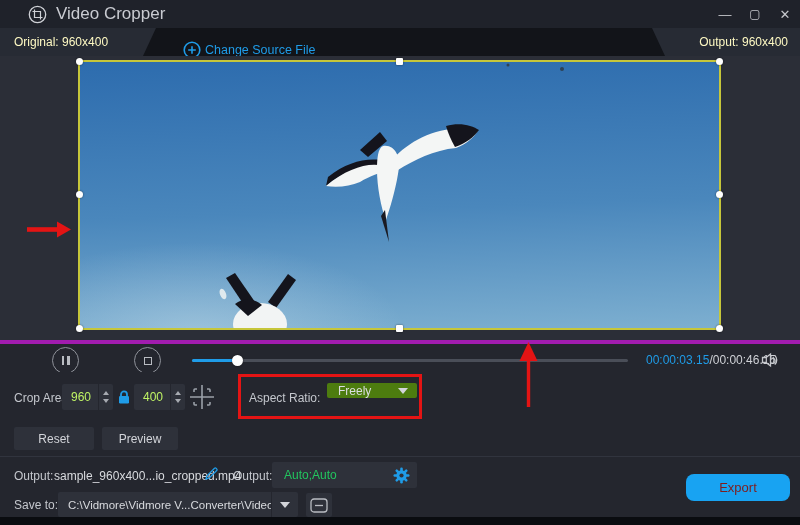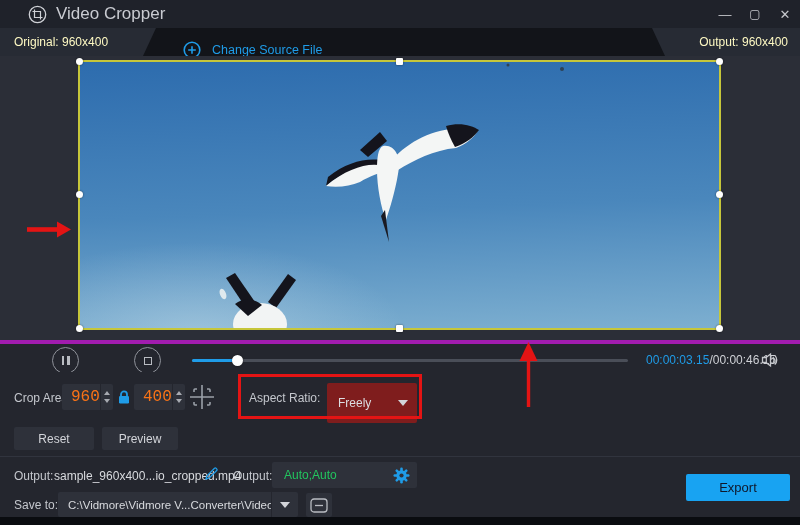--- a/index.html
+++ b/index.html
@@ -13,21 +13,21 @@
   .title { margin-left:9px; font-size:17px; color:#c9cbd1; }
   .win-controls { position:absolute; right:0; top:0; height:28px; display:flex; align-items:center; }
   .win-btn { width:30px; height:28px; display:flex; align-items:center; justify-content:center; color:#c5c7cc; font-size:13px; cursor:pointer; }
   .win-btn.max { font-size:12px; }
 
   
   .topbar { position:absolute; left:0; top:28px; width:100%; height:28px; background:#121419; }
   .tab { position:absolute; top:0; height:28px; background:#272b34; display:flex; align-items:center; font-size:12px; color:#fef9c3; }
   .tab-left { left:0; width:156px; padding-left:14px; clip-path:polygon(0 0,100% 0,calc(100% - 13px) 100%,0 100%); }
   .tab-right { right:0; width:148px; justify-content:flex-end; padding-right:12px; clip-path:polygon(0 0,100% 0,100% 100%,13px 100%); }
-  .change-source { position:absolute; left:183px; top:0; height:44px; display:flex; align-items:center; gap:11px; color:#1f9ce8; font-size:12.5px; cursor:pointer; }
+  .change-source { position:absolute; left:183px; top:0; height:44px; display:flex; align-items:center; gap:4px; color:#1f9ce8; font-size:12.5px; cursor:pointer; }
   .topfile { position:absolute; top:0; height:28px; display:flex; align-items:center; font-size:12px; color:#b9bcc2; }
   .fname { left:345px; }
   .finfo { left:490px; }
 
   
   .preview { position:absolute; left:0; top:56px; width:100%; height:284px; background:#2b2e37; }
   .video { position:absolute; left:78px; top:4px; width:643px; height:270px;
            border:2px solid #c6c63a;
            background:
              radial-gradient(ellipse 300px 130px at 18% 102%, rgba(215,233,240,.38), rgba(215,233,240,0) 70%),
@@ -50,40 +50,40 @@
   .seek-thumb { position:absolute; left:40px; top:0.5px; width:11px; height:11px; background:#fff; border-radius:50%; box-shadow:0 0 2px rgba(0,0,0,.5); }
   .time { position:absolute; left:646px; top:0; height:32px; display:flex; align-items:center; font-size:12px; }
   .time-cur { color:#1f9ce8; }
   .time-tot { color:#cfd1d6; }
   .volume { position:absolute; left:760px; top:7px; width:18px; height:18px; cursor:pointer; }
 
   
   .controls { position:absolute; left:0; top:372px; width:100%; height:145px; background:#24262e; }
   .lbl { position:absolute; font-size:12px; color:#c4c7cd; }
   .num-input { position:absolute; top:12px; height:26px; background:#2e313a; border-radius:2px; display:flex; align-items:center; }
-  .num-val { flex:1; padding-left:9px; font-size:16px; color:#f97316;font-family:Liberation Mono, monospace; }
+  .num-val { flex:1; padding-left:9px; font-size:12px; color:#bef264; }
   .spin { width:15px; height:100%; display:flex; flex-direction:column; align-items:center; justify-content:center; gap:4px; border-left:1px solid #24262e; cursor:pointer; }
   .tri-up { width:0; height:0; border-left:3.5px solid transparent; border-right:3.5px solid transparent; border-bottom:4.5px solid #a7aab1; }
   .tri-down { width:0; height:0; border-left:3.5px solid transparent; border-right:3.5px solid transparent; border-top:4.5px solid #a7aab1; }
   .lock { position:absolute; left:116px; top:17px; width:16px; height:16px; cursor:pointer; }
   .center-btn { position:absolute; left:188px; top:11px; width:28px; height:28px; cursor:pointer; }
   .annot-rect { position:absolute; left:238px; top:2px; width:184px; height:45px; border:3px solid #e41414; z-index:40; pointer-events:none; }
-  .aspect-select { position:absolute; left:327px; top:11px; width:90px; height:40px; background:#7f1d1d; border-radius:2px; display:flex; align-items:center; font-size:12px; color:#dcdee2; cursor:pointer; }
+  .aspect-select { position:absolute; left:327px; top:11px; width:90px; height:15px; background:#4d7c0f; border-radius:2px; display:flex; align-items:center; font-size:12px; color:#dcdee2; cursor:pointer; }
   .aspect-select span { padding-left:11px; flex:1; }
   .aspect-caret { margin-right:9px; width:0; height:0; border-left:5px solid transparent; border-right:5px solid transparent; border-top:6px solid #d3d5da; }
   .btn { position:absolute; top:55px; height:23px; background:#2e313a; border:none; border-radius:2px; color:#d3d5da; font-size:12px; font-family:inherit; cursor:pointer; }
   .btn-reset { left:14px; width:80px; }
   .btn-preview { left:102px; width:76px; }
   .sep { position:absolute; left:0; top:84px; width:100%; height:1px; background:#31343e; }
   .out-file { position:absolute; left:54px; top:97px; font-size:12px; color:#d8dade; }
   .pencil { position:absolute; left:204px; top:94px; width:15px; height:15px; cursor:pointer; }
   .auto-field { position:absolute; left:272px; top:90px; width:145px; height:26px; background:#2e313a; border-radius:2px; display:flex; align-items:center; cursor:pointer; }
   .auto-field span { flex:1; padding-left:12px; font-size:12px; color:#22c55e; }
   .gear { width:17px; height:17px; margin-right:7px; }
-  .export-btn { position:absolute; left:686px; top:102px; width:104px; height:27px; background:#18a3f2; border:none; border-radius:2px; color:#0f172a; font-size:13px; font-family:inherit; cursor:pointer; }
+  .export-btn { position:absolute; left:686px; top:102px; width:104px; height:27px; background:#18a3f2; border:none; border-radius:8px; color:#7f1d1d; font-size:13px; font-family:inherit; cursor:pointer; }
   .save-field { position:absolute; left:58px; top:120px; width:240px; height:25px; background:#2e313a; border-radius:2px; display:flex; align-items:center; cursor:pointer; }
   .save-field span.path { flex:1; padding-left:10px; font-size:11.5px; color:#d8dade; white-space:nowrap; overflow:hidden; }
   .save-caret { width:27px; height:100%; border-left:1px solid #24262e; display:flex; align-items:center; justify-content:center; cursor:pointer; }
   .save-caret i { width:0; height:0; border-left:5px solid transparent; border-right:5px solid transparent; border-top:6px solid #d3d5da; }
   .folder-btn { position:absolute; left:306px; top:121px; width:26px; height:24px; background:#2e313a; border-radius:2px; display:flex; align-items:center; justify-content:center; cursor:pointer; }
 
   .footer { position:absolute; left:0; bottom:0; width:100%; height:8px; background:#0a0c10; }
 
   
   .annot { position:absolute; z-index:50; pointer-events:none; }

